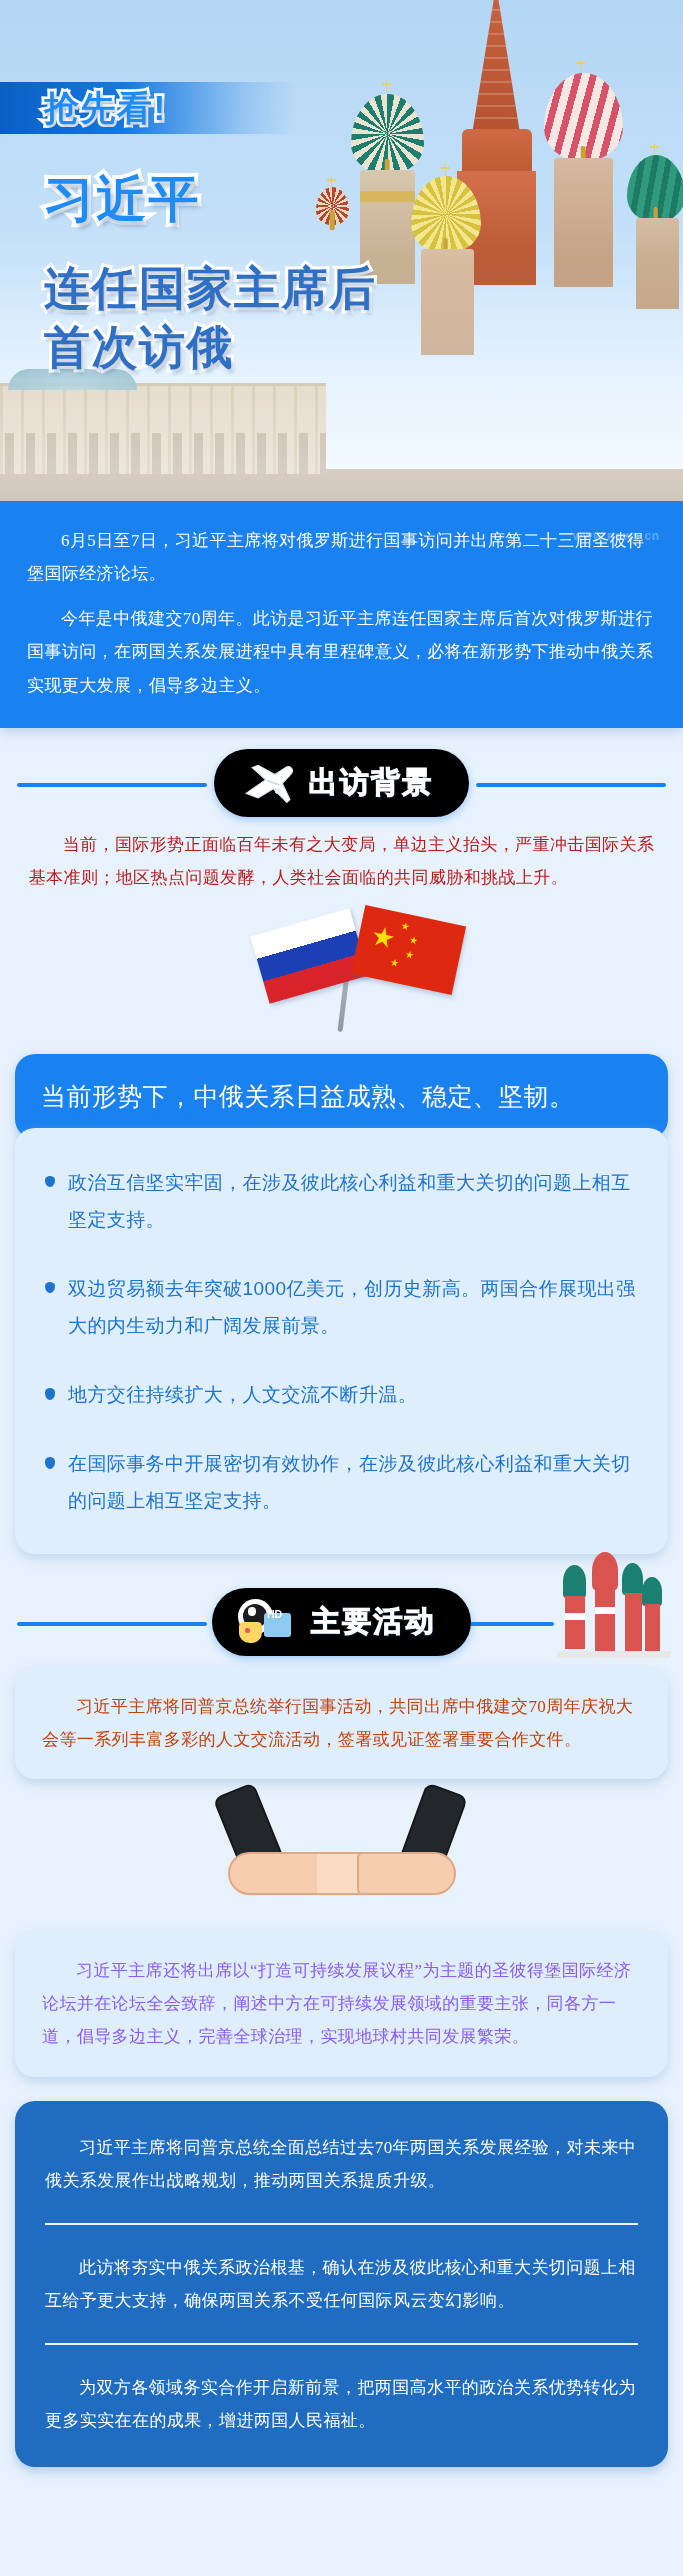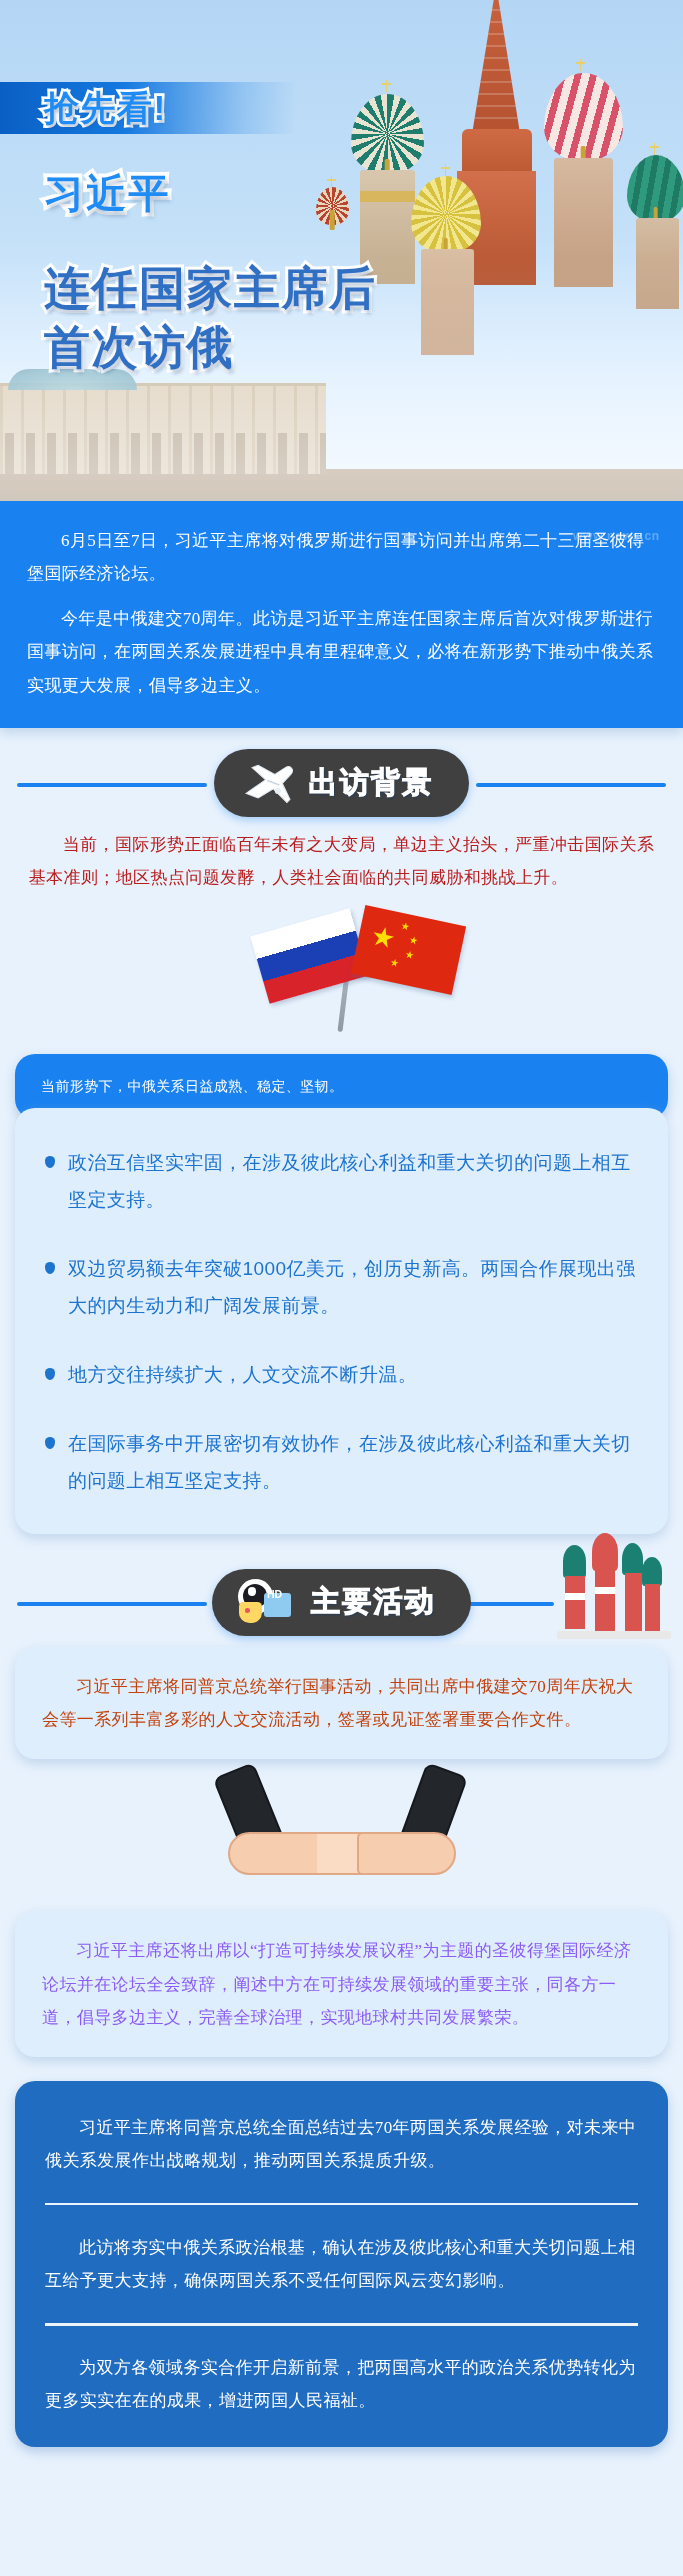--- a/index.html
+++ b/index.html
@@ -73,21 +73,21 @@
     position:absolute; left:44px; top:85px;
     font-size:35px; font-weight:bold; letter-spacing:1.5px;
     color:#1f8bf5;
     -webkit-text-stroke: 5.3px #ffffff;
     paint-order: stroke fill;
     text-shadow: 2.3px 3px 3px rgba(20,60,110,.28);
     font-family:"Liberation Sans","DejaVu Sans",sans-serif;
   }
   .title-main {
     position:absolute; left:44px; top:166px;
-    font-size:40px; font-weight:bold; letter-spacing:2.3px;
+    font-size:50px; font-weight:bold; letter-spacing:2.3px;
     color:#1f8bf5;
     -webkit-text-stroke: 7.6px #ffffff;
     paint-order: stroke fill;
     text-shadow: 3px 4.6px 4.6px rgba(20,60,110,.3);
   }
   .title-sub {
     position:absolute; left:44px;
     font-size:46px; font-weight:bold; letter-spacing:1.5px;
     color:#2f6fc4;
     -webkit-text-stroke: 6px #ffffff;
@@ -122,21 +122,21 @@
     margin-top:10.6px;
   }
   .section-head .rule {
     position:absolute; top:50%; height:3.8px; background:#1a82f0; border-radius:2.3px;
   }
   .section-head .rule.left  { left:16.7px;  width:190px; }
   .section-head .rule.right { right:16.7px; width:190px; }
   .pill {
     position:relative;
     display:flex; align-items:center; gap:12px;
-    background:#404040;
+    background:#000000;
     border-radius:46px;
     padding:10.6px 35px 10.6px 26px;
     min-width:243px;
     box-shadow:0 3px 9px rgba(26,130,240,.35);
     z-index:2;
   }
   .pill .label {
     font-size:29px; font-weight:bold; color:#ffffff; letter-spacing:2.3px;
     -webkit-text-stroke:1.1px #ffffff;
     text-shadow:1.5px 2.3px 1.5px rgba(10,60,120,.35);
@@ -314,21 +314,21 @@
       <span class="star" style="left:12px; top:15px; font-size:27px;">★</span>
       <span class="star" style="left:39px; top:7.6px; font-size:10px;">★</span>
       <span class="star" style="left:50px; top:20px; font-size:10px;">★</span>
       <span class="star" style="left:49px; top:35px; font-size:10px;">★</span>
       <span class="star" style="left:36px; top:46px; font-size:10px;">★</span>
     </div>
   </div>
 
   <div class="pad">
     <div class="card-blue">
-      <div style="font-size:14px; line-height:1.8; letter-spacing:0.4px;">当前形势下，中俄关系日益成熟、稳定、坚韧。</div>
+      <div style="font-size:25px; line-height:1.8; letter-spacing:0.4px;">当前形势下，中俄关系日益成熟、稳定、坚韧。</div>
     </div>
   </div>
 
   <div class="pad" style="margin-top:-10.6px;">
     <div class="card-light" style="padding:36px 27px 30px 27px;">
       <ul class="bullets">
         <li><span class="dot"></span><span>政治互信坚实牢固，在涉及彼此核心利益和重大关切的问题上相互坚定支持。</span></li>
         <li><span class="dot"></span><span>双边贸易额去年突破1000亿美元，创历史新高。两国合作展现出强大的内生动力和广阔发展前景。</span></li>
         <li><span class="dot"></span><span>地方交往持续扩大，人文交流不断升温。</span></li>
         <li><span class="dot"></span><span>在国际事务中开展密切有效协作，在涉及彼此核心利益和重大关切的问题上相互坚定支持。</span></li>

